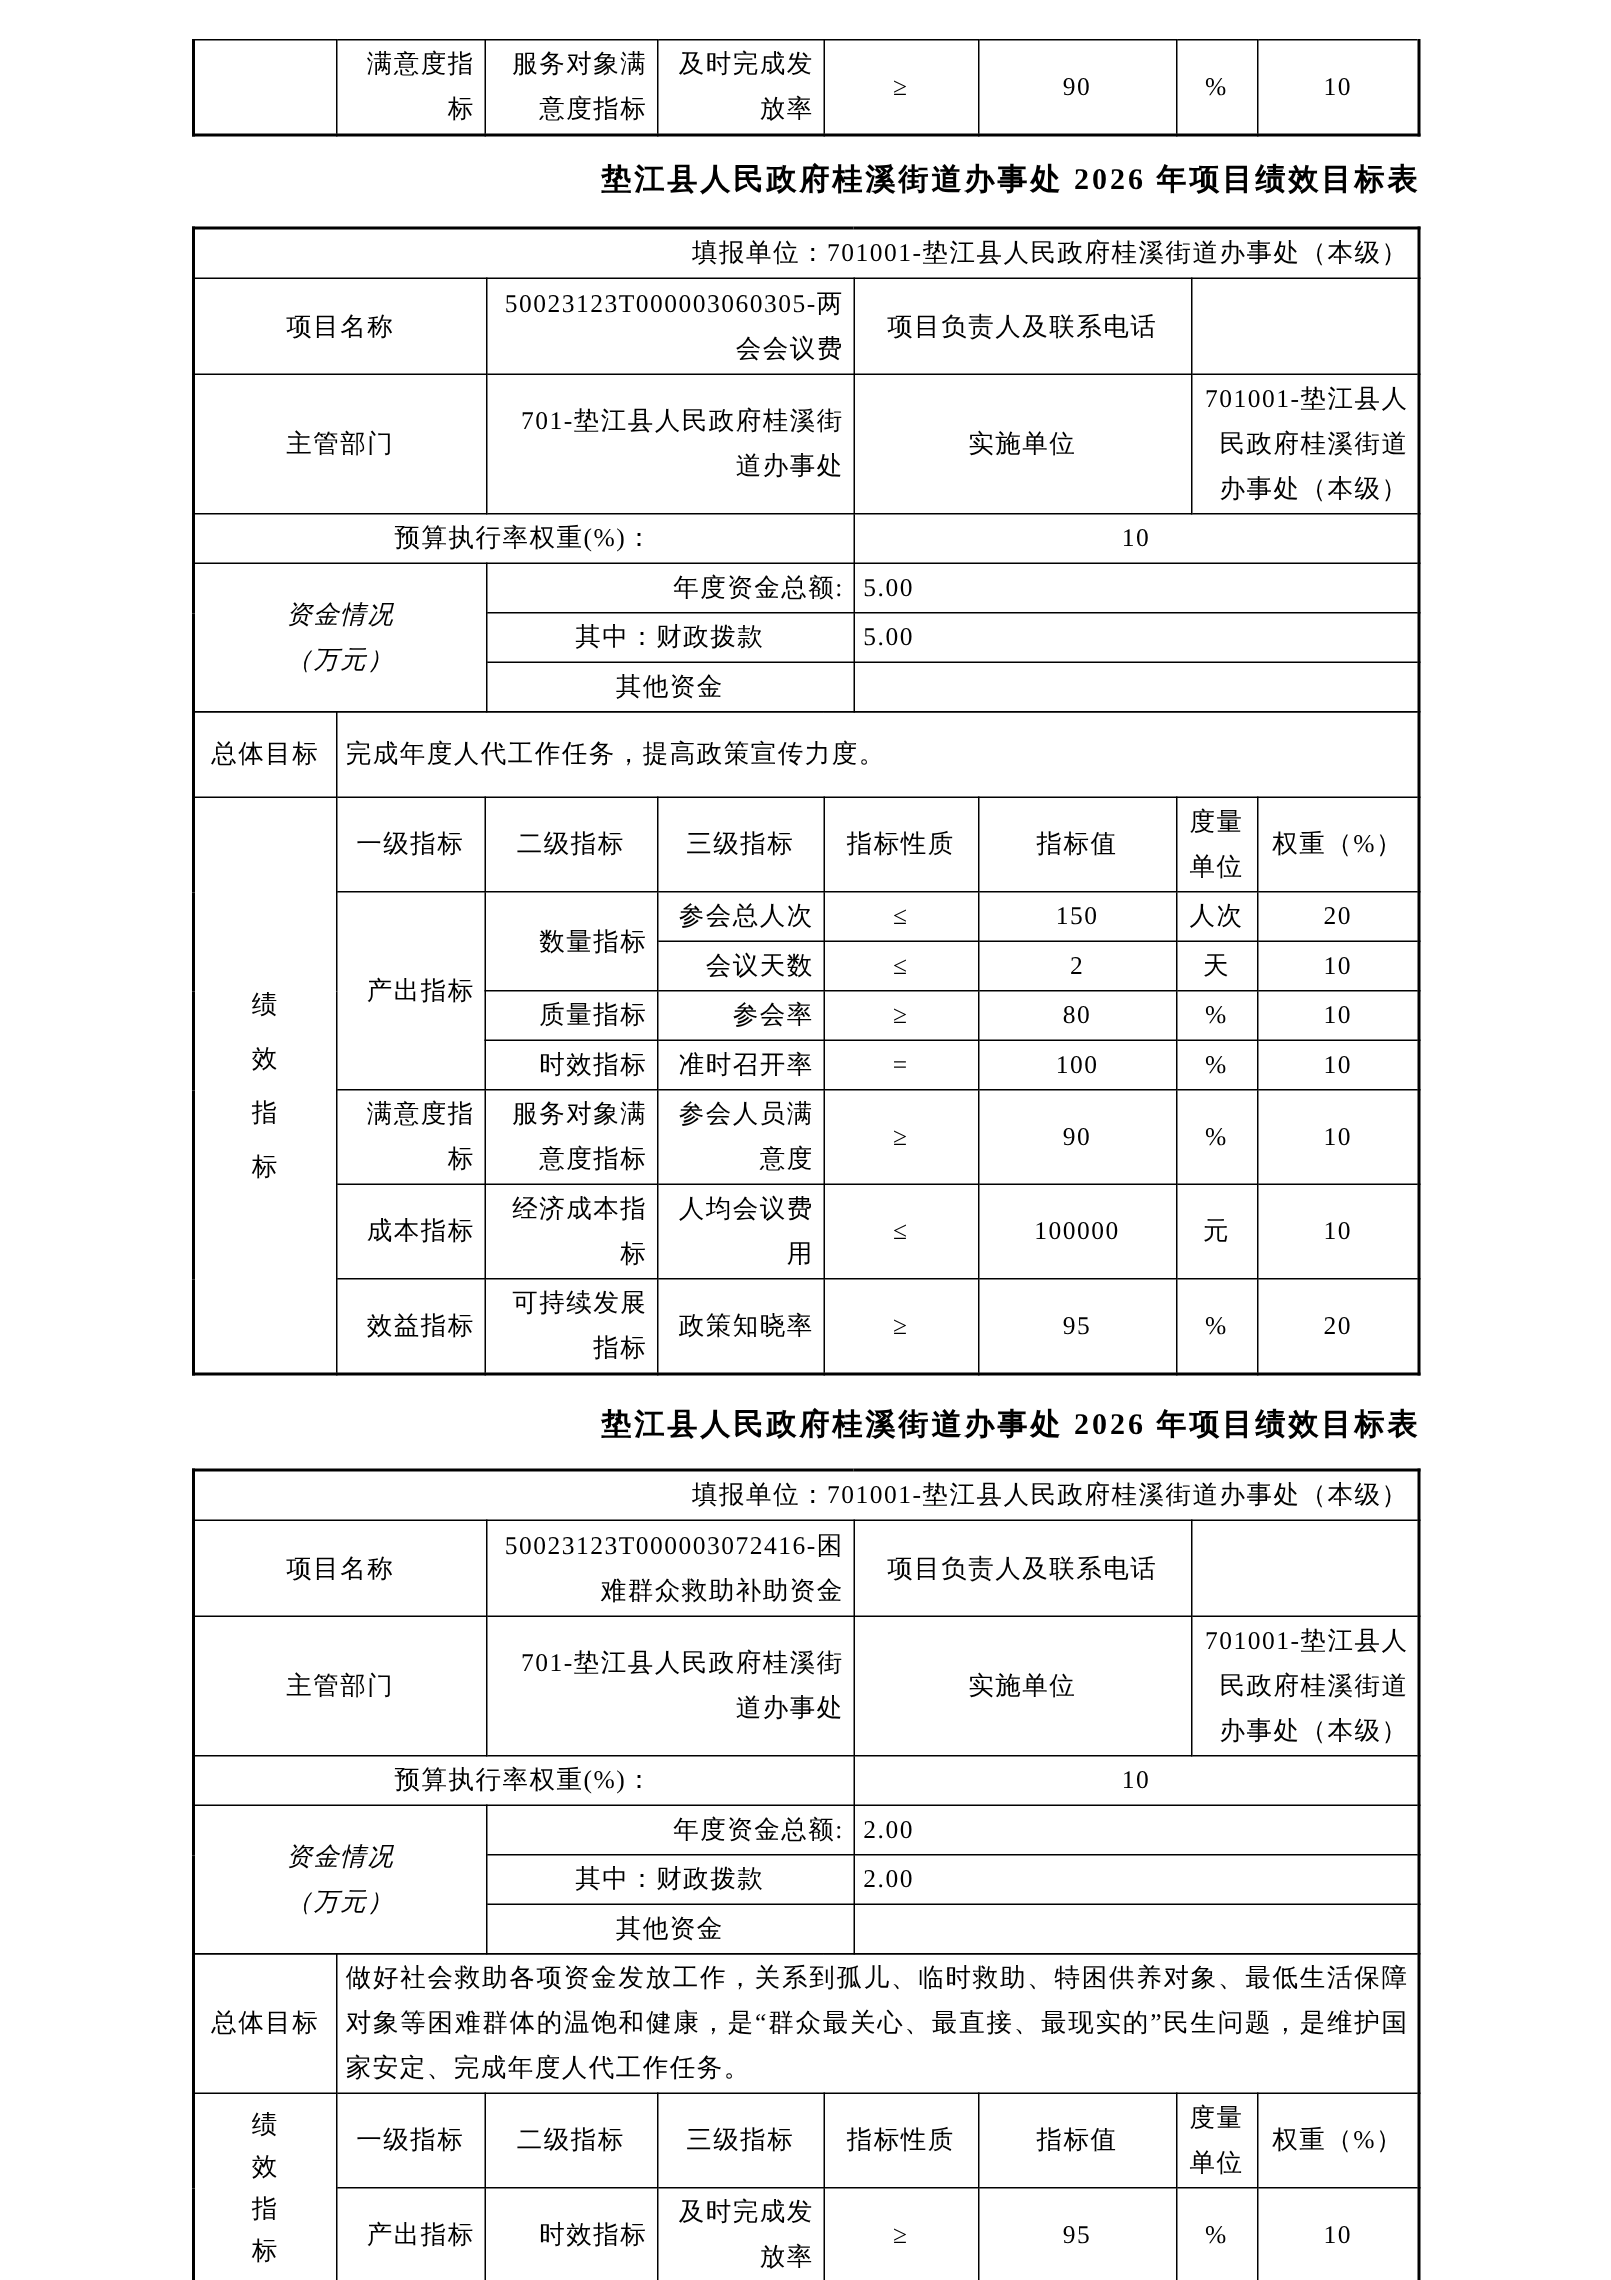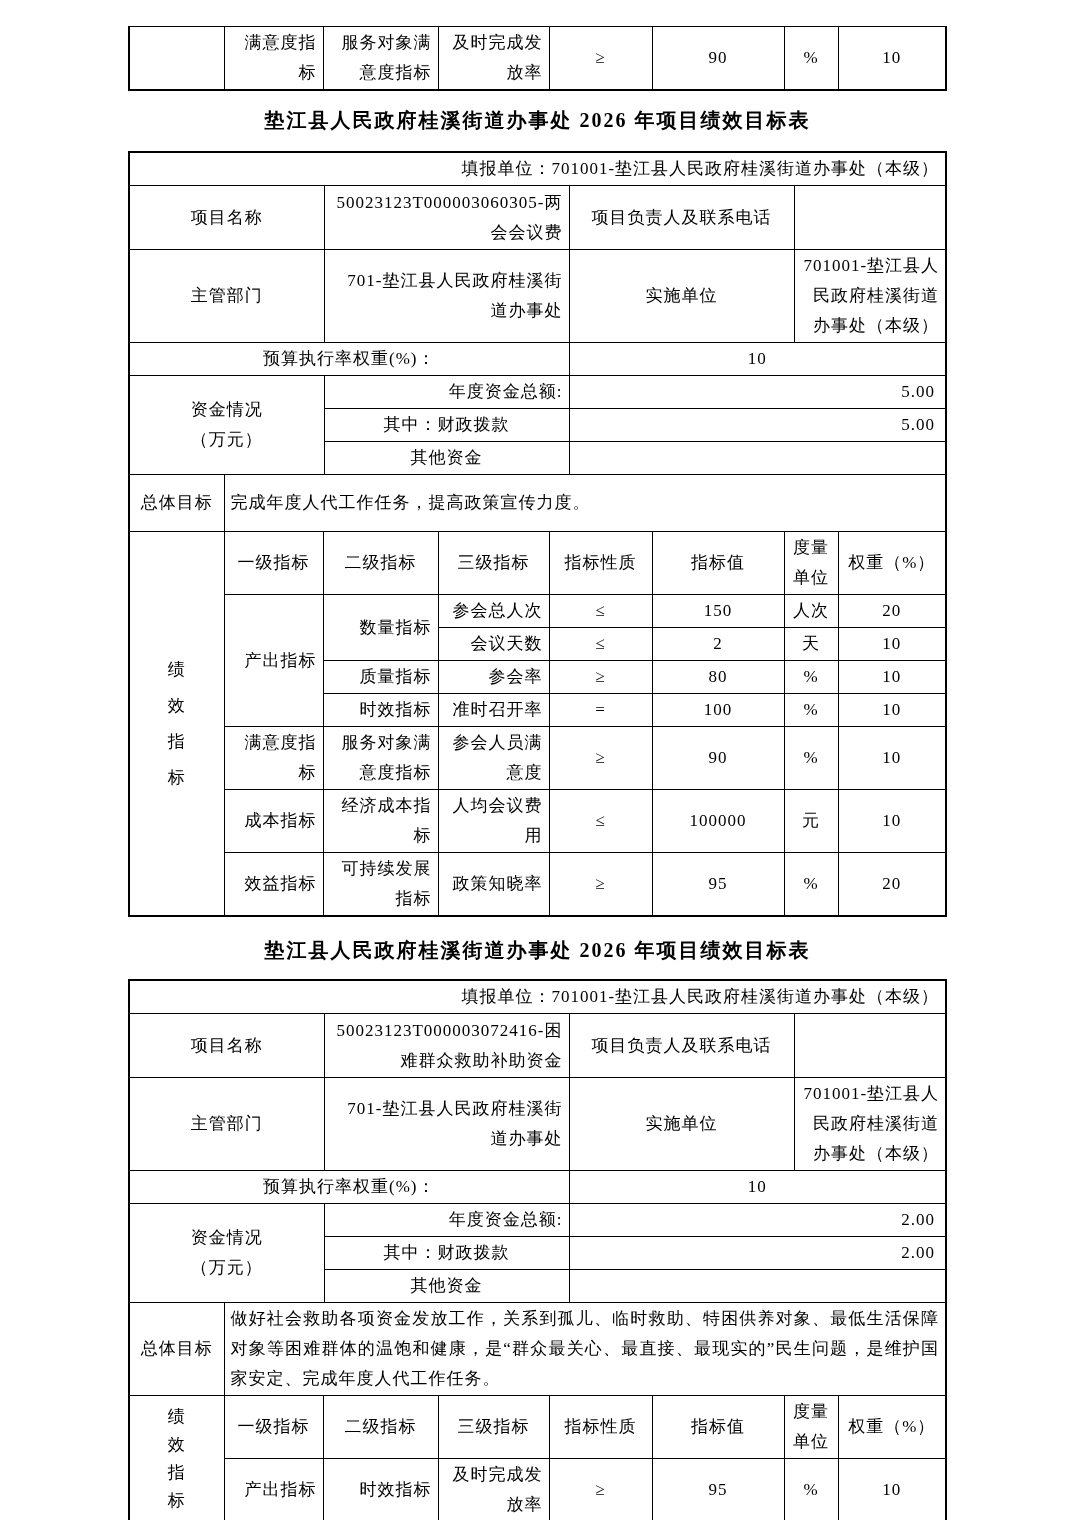--- a/index.html
+++ b/index.html
@@ -2,42 +2,42 @@
 <html><head>
 <meta charset="utf-8">
 <style>
   html,body{margin:0;padding:0;background:#ffffff;}
   body{
     width:1074px;height:1520px;overflow:hidden;color:#000;
     font-family:"Liberation Serif","DejaVu Serif",serif;
   }
   .doc{width:819px;margin:26px 0 0 128px;}
   .title{
-    text-align:center;font-size:20px;font-weight:bold;letter-spacing:2px;
+    text-align:right;font-size:20px;font-weight:bold;letter-spacing:2px;
     margin:14px 0 16px 0;line-height:30px;
   }
   table.tbl{
     border-collapse:collapse;table-layout:fixed;width:817px;
     border:2px solid #000;
   }
   table.tbl.seam-top{border-top-width:1px;margin-top:-1px;}
   table.tbl.seam-bottom{border-bottom-width:1px;border-radius:14px;}
   table.partial{border-top-width:1px;}
   .tbl td{
     border:1px solid #000;font-size:17px;line-height:30px;letter-spacing:1px;
     padding:1px 6px;vertical-align:middle;word-break:break-all;
   }
   .c{text-align:center;}
   .l{text-align:right;}
-  .r{text-align:right;padding-right:10px !important;}
+  .r{padding-right:10px !important;}
   .overall-text{text-align:justify;letter-spacing:3px;line-height:30px;}
   .lat{letter-spacing:0.5px;}
   .vlab div{width:22px;margin:0 auto;text-align:center;line-height:36px;}
   .vlab2 div{width:22px;margin:0 auto;text-align:center;line-height:28px;}
-  .funds-label div{text-align:center;line-height:30px;}
+  .funds-label div{text-align:center;line-height:30px;font-style:italic;}
 </style>
 </head>
 <body>
 
 <div class="doc">
 
   <table class="tbl partial">
     <colgroup>
       <col style="width:95px">
         <col style="width:99px">

